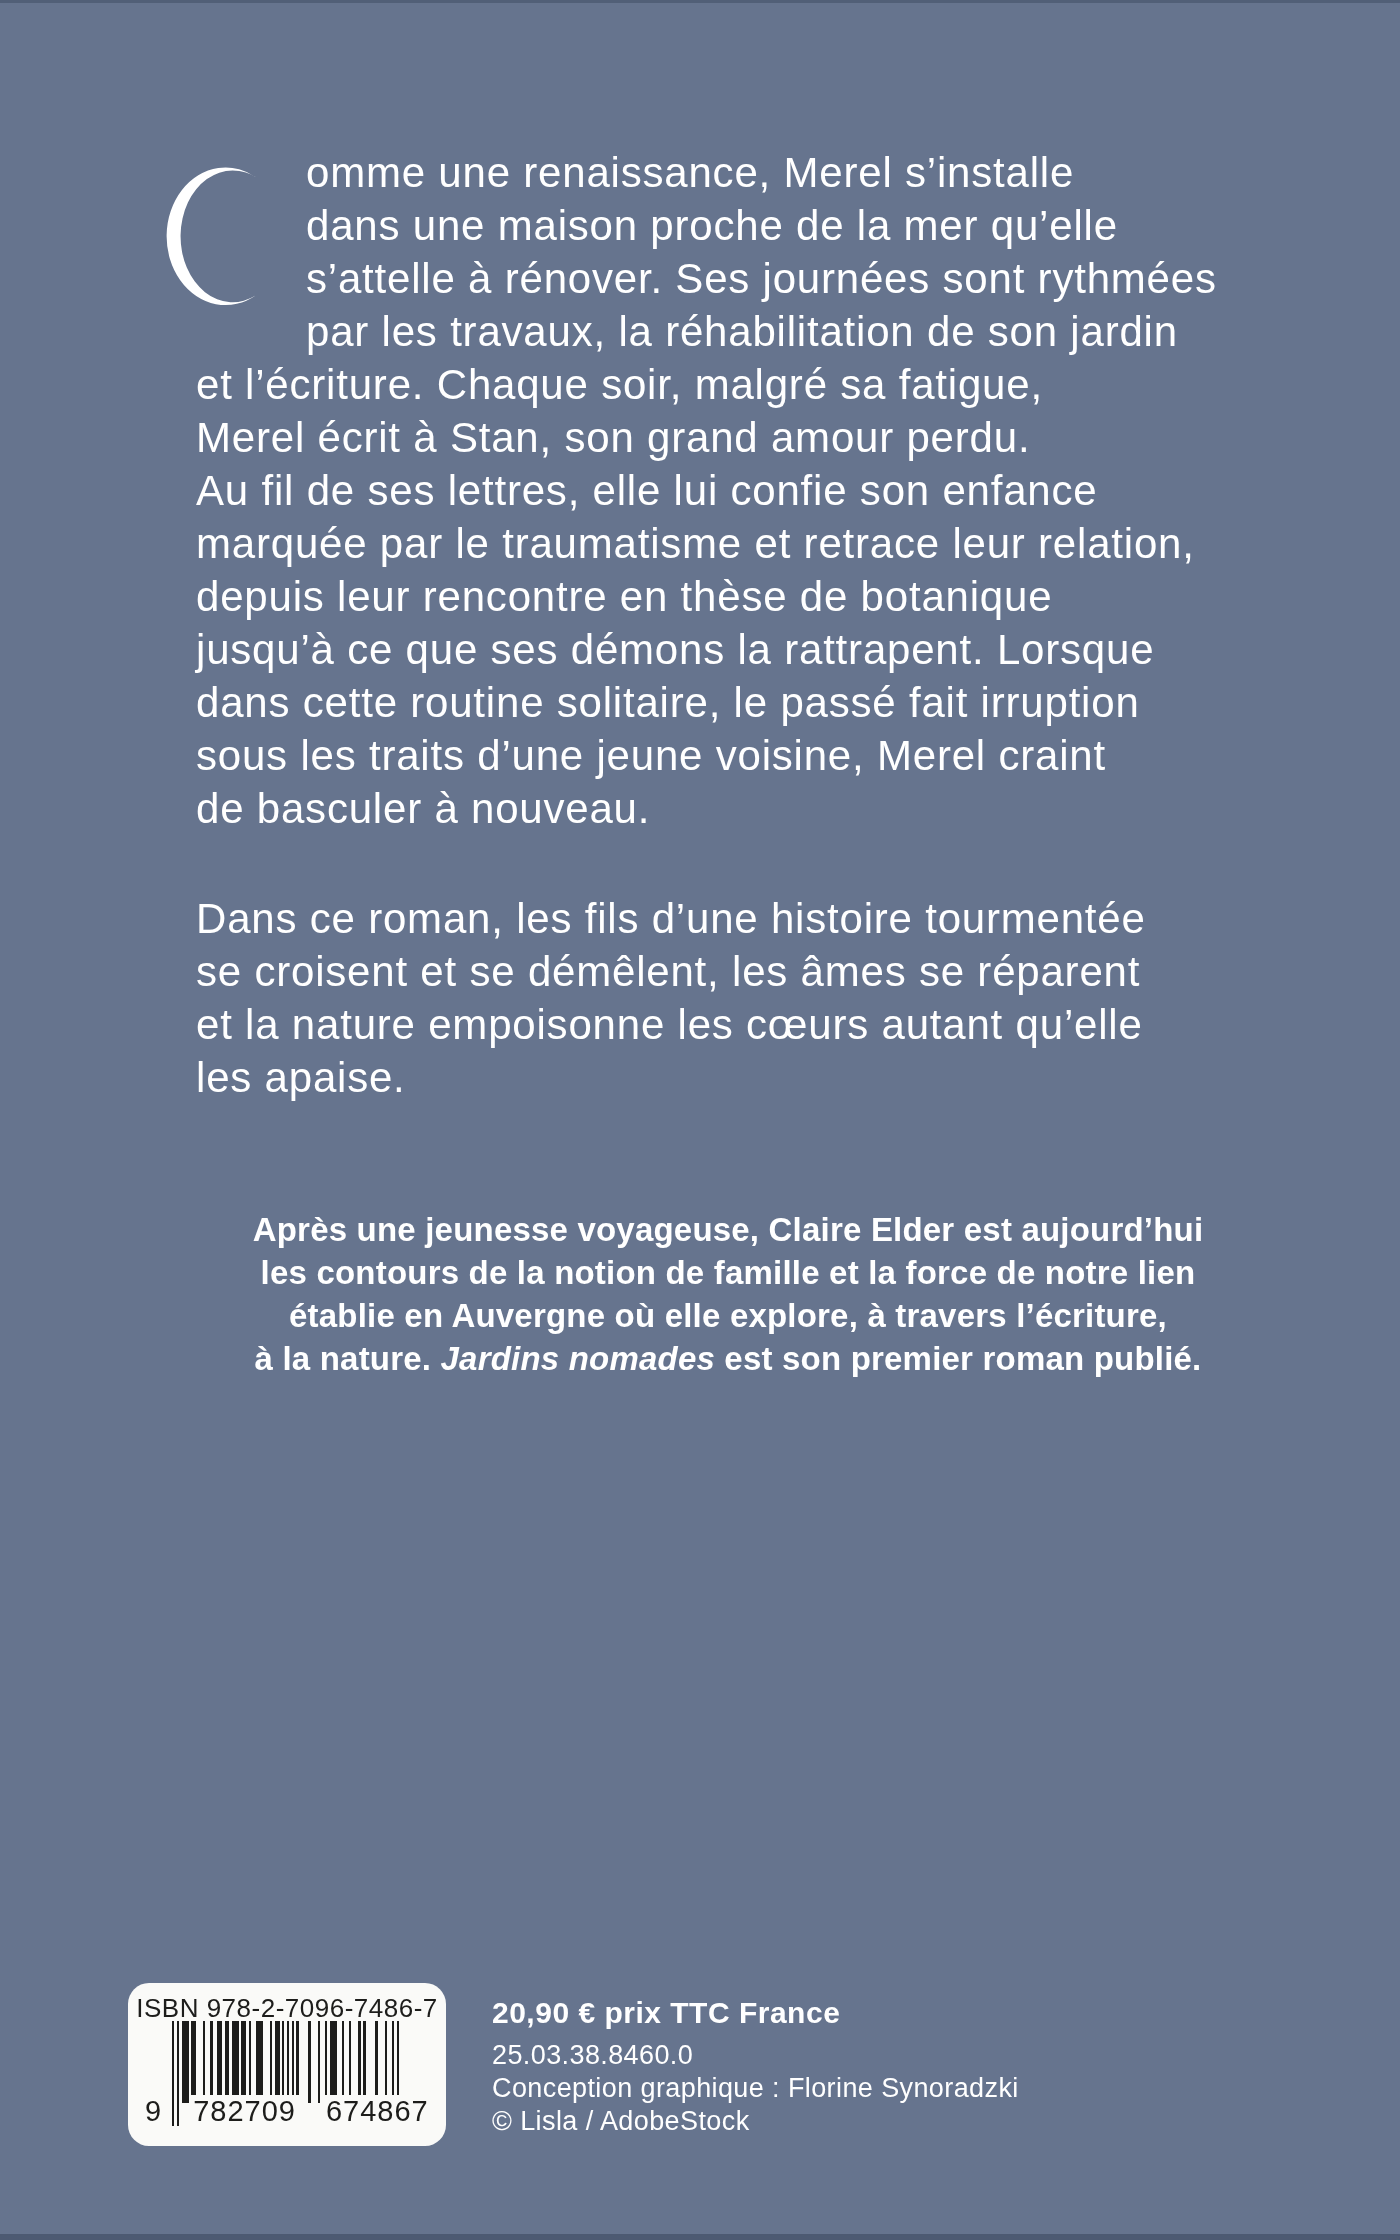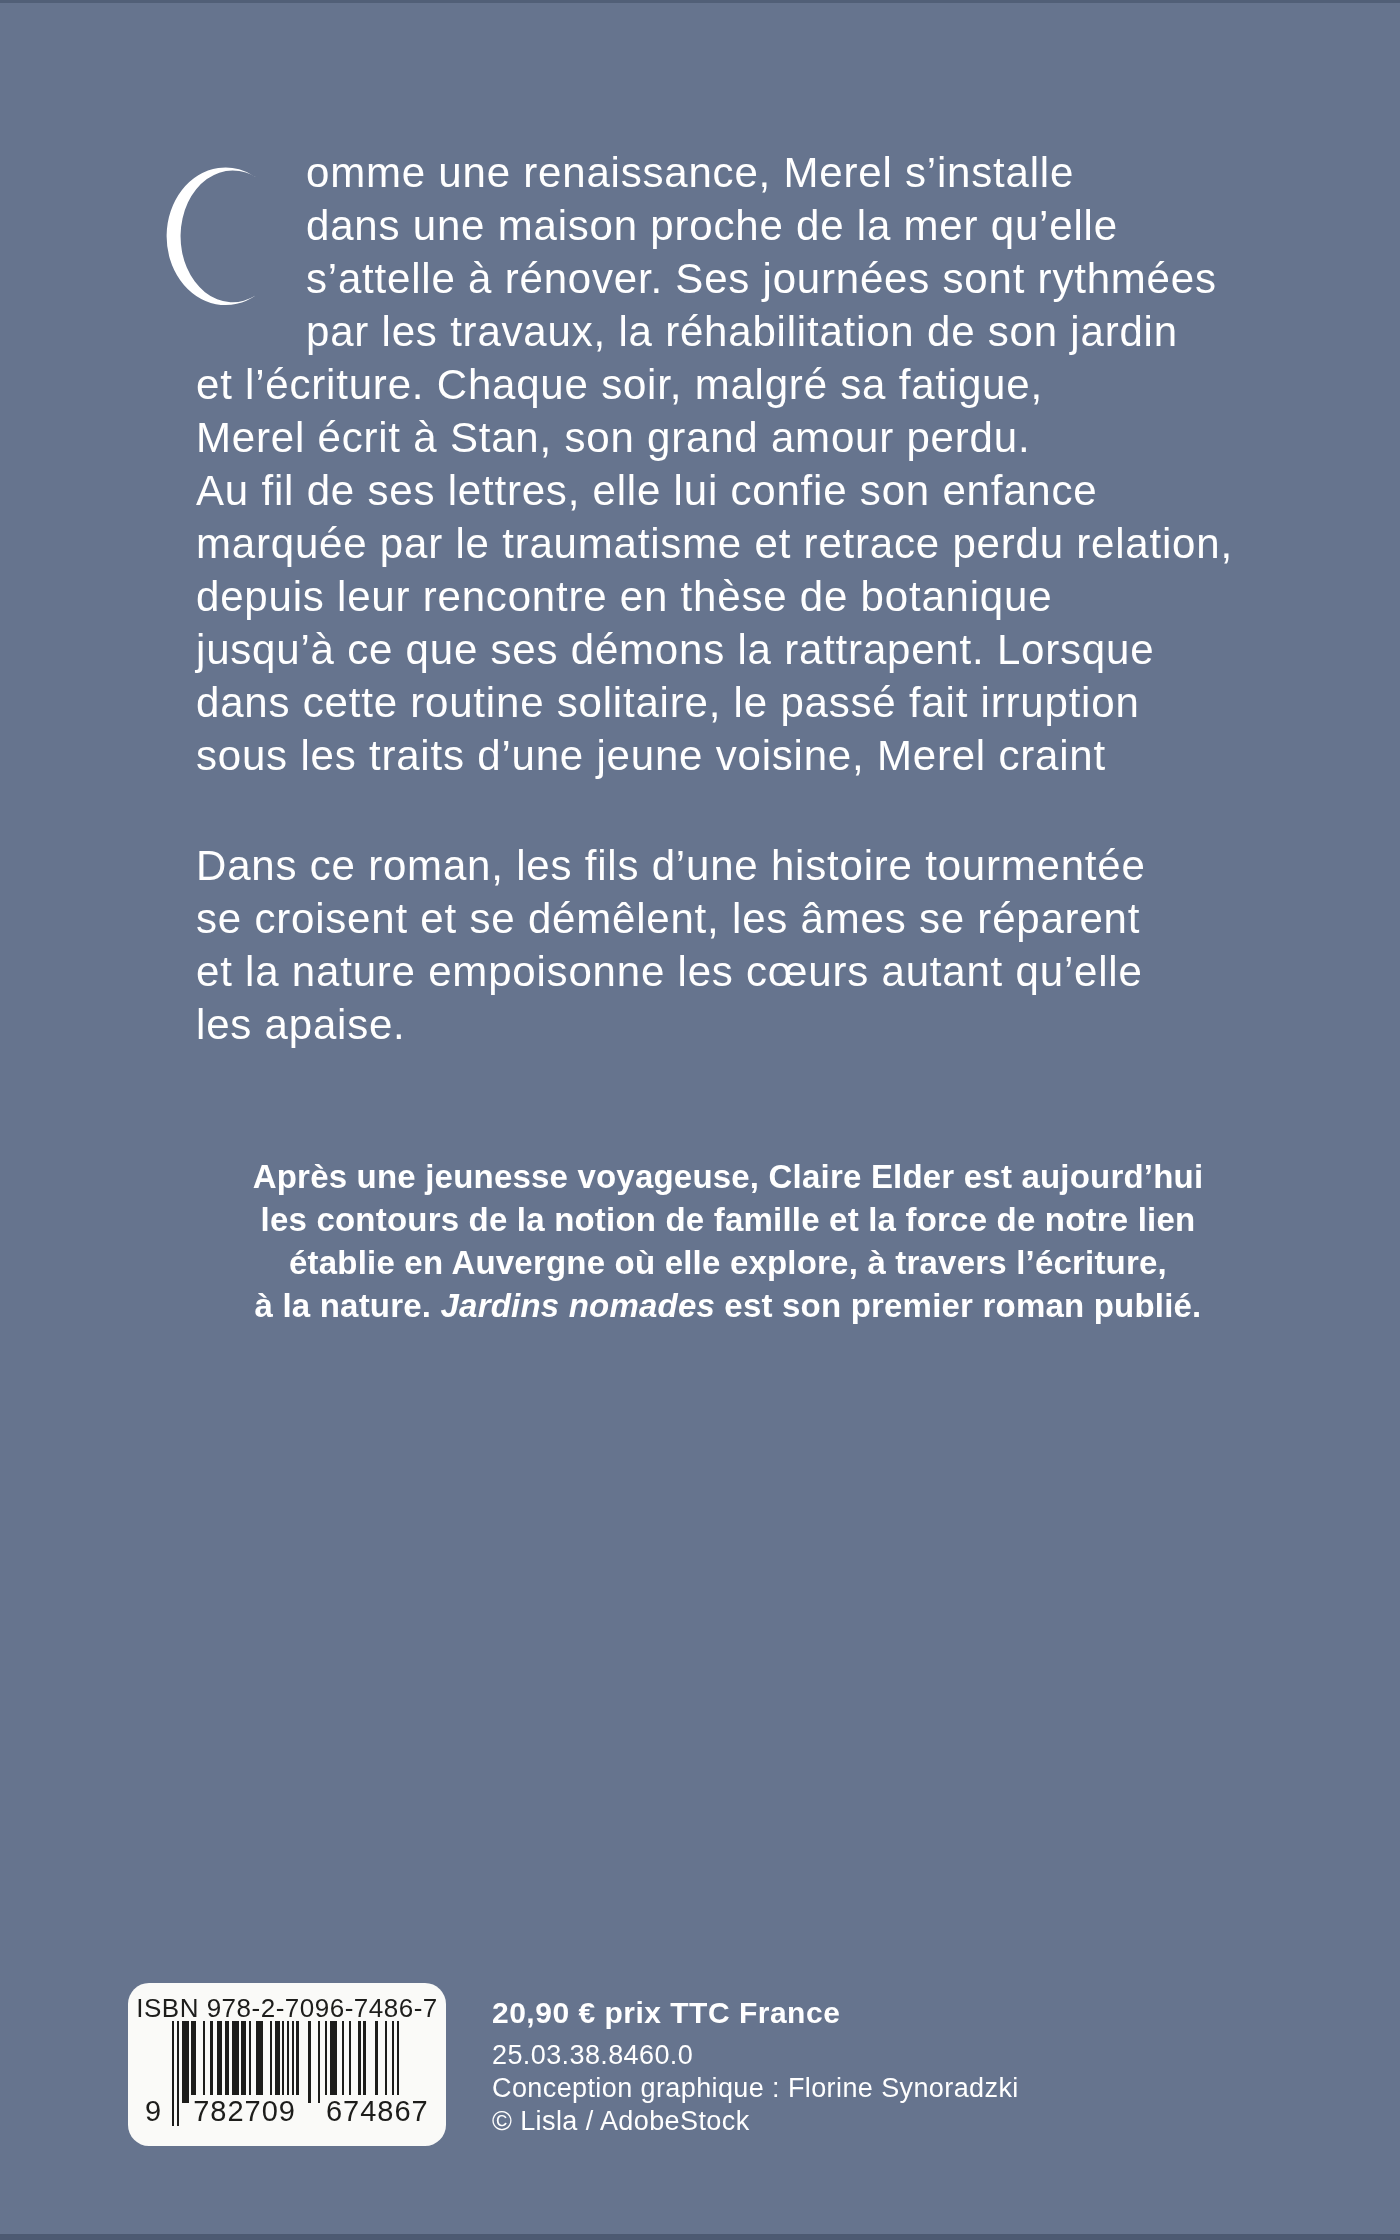--- a/index.html
+++ b/index.html
@@ -85,25 +85,26 @@
           <path d="M 100 12 A 60 70 0 1 0 98 130 A 53 67 0 1 1 100 12 Z" fill="#ffffff"></path>
         </svg>
       </div>
       <div class="line">omme une renaissance, Merel s’installe</div>
       <div class="line">dans une maison proche de la mer qu’elle</div>
       <div class="line">s’attelle à rénover. Ses journées sont rythmées</div>
       <div class="line">par les travaux, la réhabilitation de son jardin</div>
       <div class="line">et l’écriture. Chaque soir, malgré sa fatigue,</div>
       <div class="line">Merel écrit à Stan, son grand amour perdu.</div>
       <div class="line">Au fil de ses lettres, elle lui confie son enfance</div>
-      <div class="line">marquée par le traumatisme et retrace perdu relation,</div>
+      <div class="line">marquée par le traumatisme et retrace leur relation,</div>
       <div class="line">depuis leur rencontre en thèse de botanique</div>
       <div class="line">jusqu’à ce que ses démons la rattrapent. Lorsque</div>
       <div class="line">dans cette routine solitaire, le passé fait irruption</div>
       <div class="line">sous les traits d’une jeune voisine, Merel craint</div>
+      <div class="line">de basculer à nouveau.</div>
     </div>
 
     <div class="para para2">
       <div class="line">Dans ce roman, les fils d’une histoire tourmentée</div>
       <div class="line">se croisent et se démêlent, les âmes se réparent</div>
       <div class="line">et la nature empoisonne les cœurs autant qu’elle</div>
       <div class="line">les apaise.</div>
     </div>
 
     <div class="para bio">

